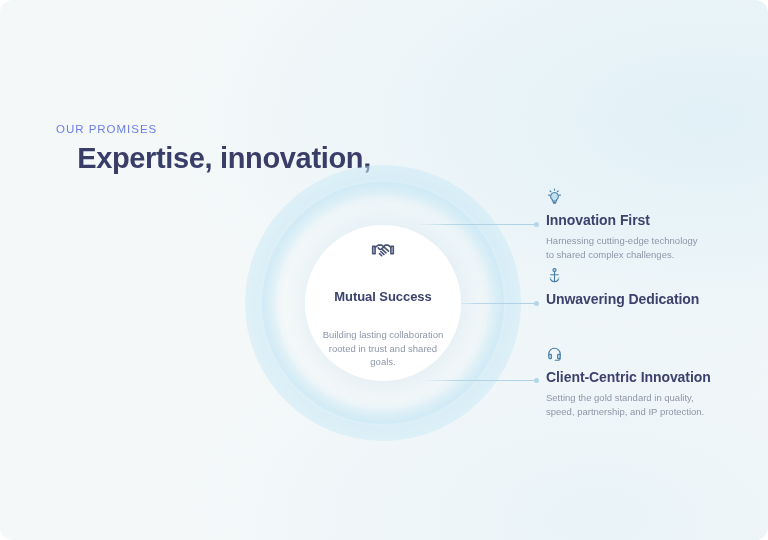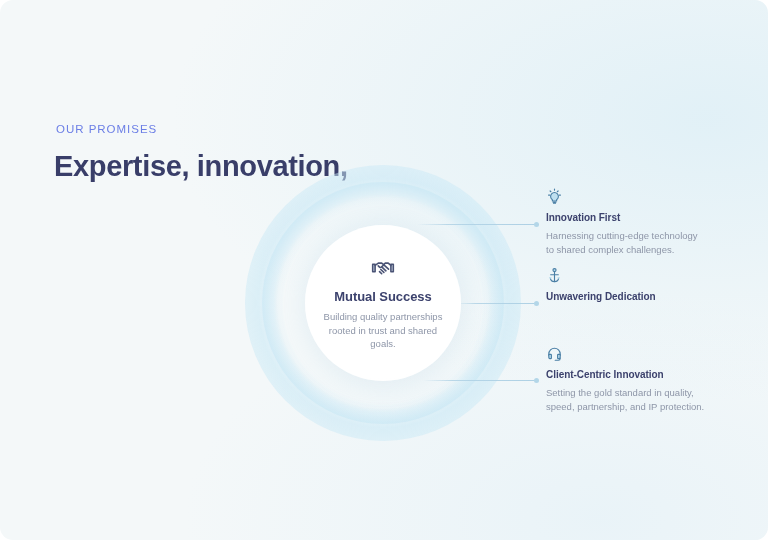--- a/index.html
+++ b/index.html
@@ -38,27 +38,28 @@
     left: 56px;
     top: 123px;
     font-size: 11.5px;
     font-weight: 400;
     letter-spacing: 0.085em;
     color: #6b7ee6;
   }
   .headline {
     position: absolute;
     left: 54px;
-    top: 148px;
+    top: 140px;
     width: 340px;
     font-size: 29px;
     line-height: 1.29;
     font-weight: 700;
     letter-spacing: -0.012em;
     color: #393e69;
+    text-align: center;
   }
   .headline .l2 { display: block; }
 
   
   .halo {
     position: absolute;
     left: 245px;
     top: 165px;
     width: 276px;
     height: 276px;
@@ -102,20 +103,21 @@
     left: 0;
     top: 0;
     width: 156px;
     height: 156px;
     display: flex;
     flex-direction: column;
     align-items: center;
     justify-content: center;
     padding: 0 10px;
     box-sizing: border-box;
+    gap: 18px;
   }
   .disc-icon {
     width: 26px;
     height: 26px;
     margin-bottom: 8px;
     display: block;
   }
   .disc-title {
     font-size: 13px;
     font-weight: 700;
@@ -152,21 +154,21 @@
     left: 546px;
     width: 178px;
   }
   .feature-icon {
     width: 17px;
     height: 17px;
     display: block;
     margin-bottom: 7px;
   }
   .feature-title {
-    font-size: 10px;
+    font-size: 14px;
     font-weight: 700;
     color: #3c426d;
     letter-spacing: -0.005em;
     margin-bottom: 6px;
   }
   .feature-desc {
     font-size: 9.5px;
     line-height: 1.45;
     color: #8e96a8;
   }
@@ -199,21 +201,21 @@
     <div class="disc-inner">
       <svg class="disc-icon" viewBox="0 0 24 24" fill="none" stroke="#4a5375" stroke-width="1.5" stroke-linecap="round" stroke-linejoin="round">
         <path d="M2.5 8.5h2.2v7H2.5z" fill="#dbe7f2"></path>
         <path d="M19.3 8.5h2.2v7h-2.2z" fill="#dbe7f2"></path>
         <path d="M4.7 9.6l3-2.1h3.1l2 1.6-2.4 2.1a1.2 1.2 0 0 1-1.6 0L7.6 10"></path>
         <path d="M19.3 9.6l-2.5-2.1h-2.7l-1.3 1.1"></path>
         <path d="M12.8 9.1l4.3 3.9M11.3 11.5l3.4 3.1M10 13.4l2.8 2.6M8.8 15.4l2 1.9"></path>
       </svg>
       <div class="disc-title">Mutual Success</div>
       <div class="disc-desc">
-        <span>Building quality partnerships</span><br>
+        <span>Building lasting collaboration</span><br>
         <span>rooted in trust and shared goals.</span>
       </div>
     </div>
   </div>
 
   <div class="feature" style="top:188px;">
     <svg class="feature-icon" viewBox="0 0 24 24" fill="none" stroke="#4a7fa5" stroke-width="1.6" stroke-linecap="round" stroke-linejoin="round">
       <path d="M9 16.5a5.5 5.5 0 1 1 6 0v1.8h-6z" fill="#bfe0f0"></path>
       <path d="M10 20h4M10.6 21.6h2.8"></path>
       <path d="M12 1.4v1.6M3.6 10h1.6M18.8 10h1.6M5.8 4.2l1.1 1.1M17.1 4.2L16 5.3"></path>

